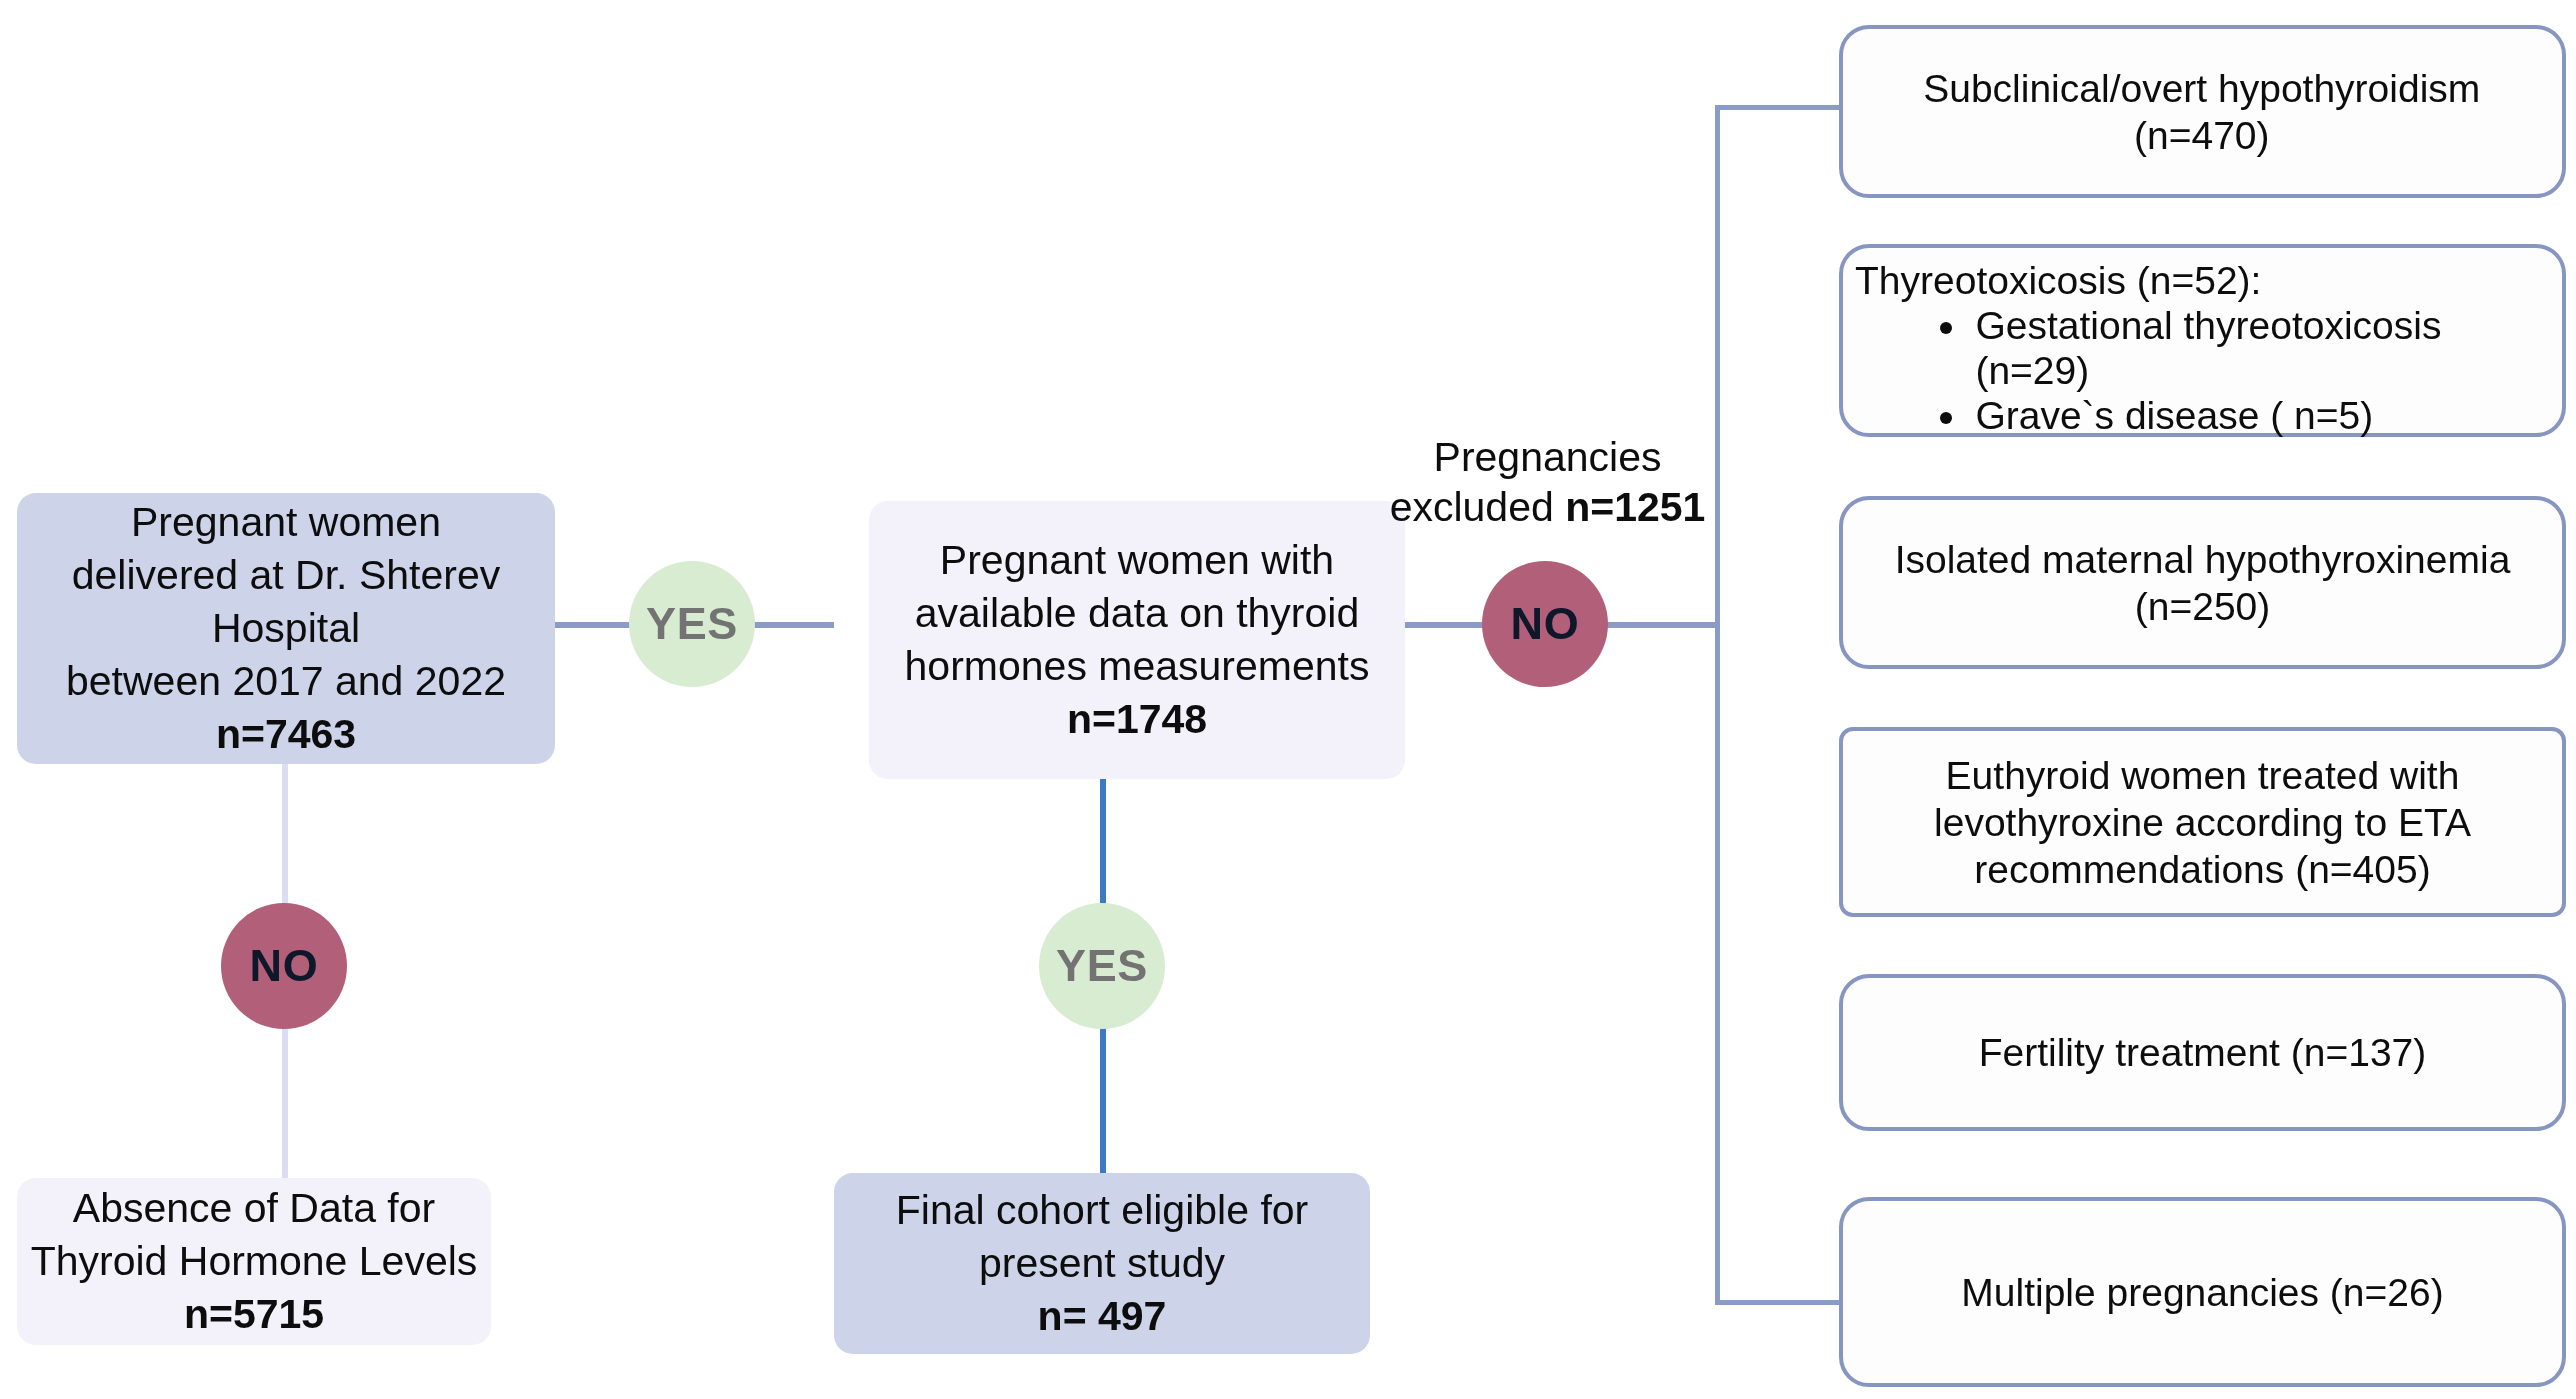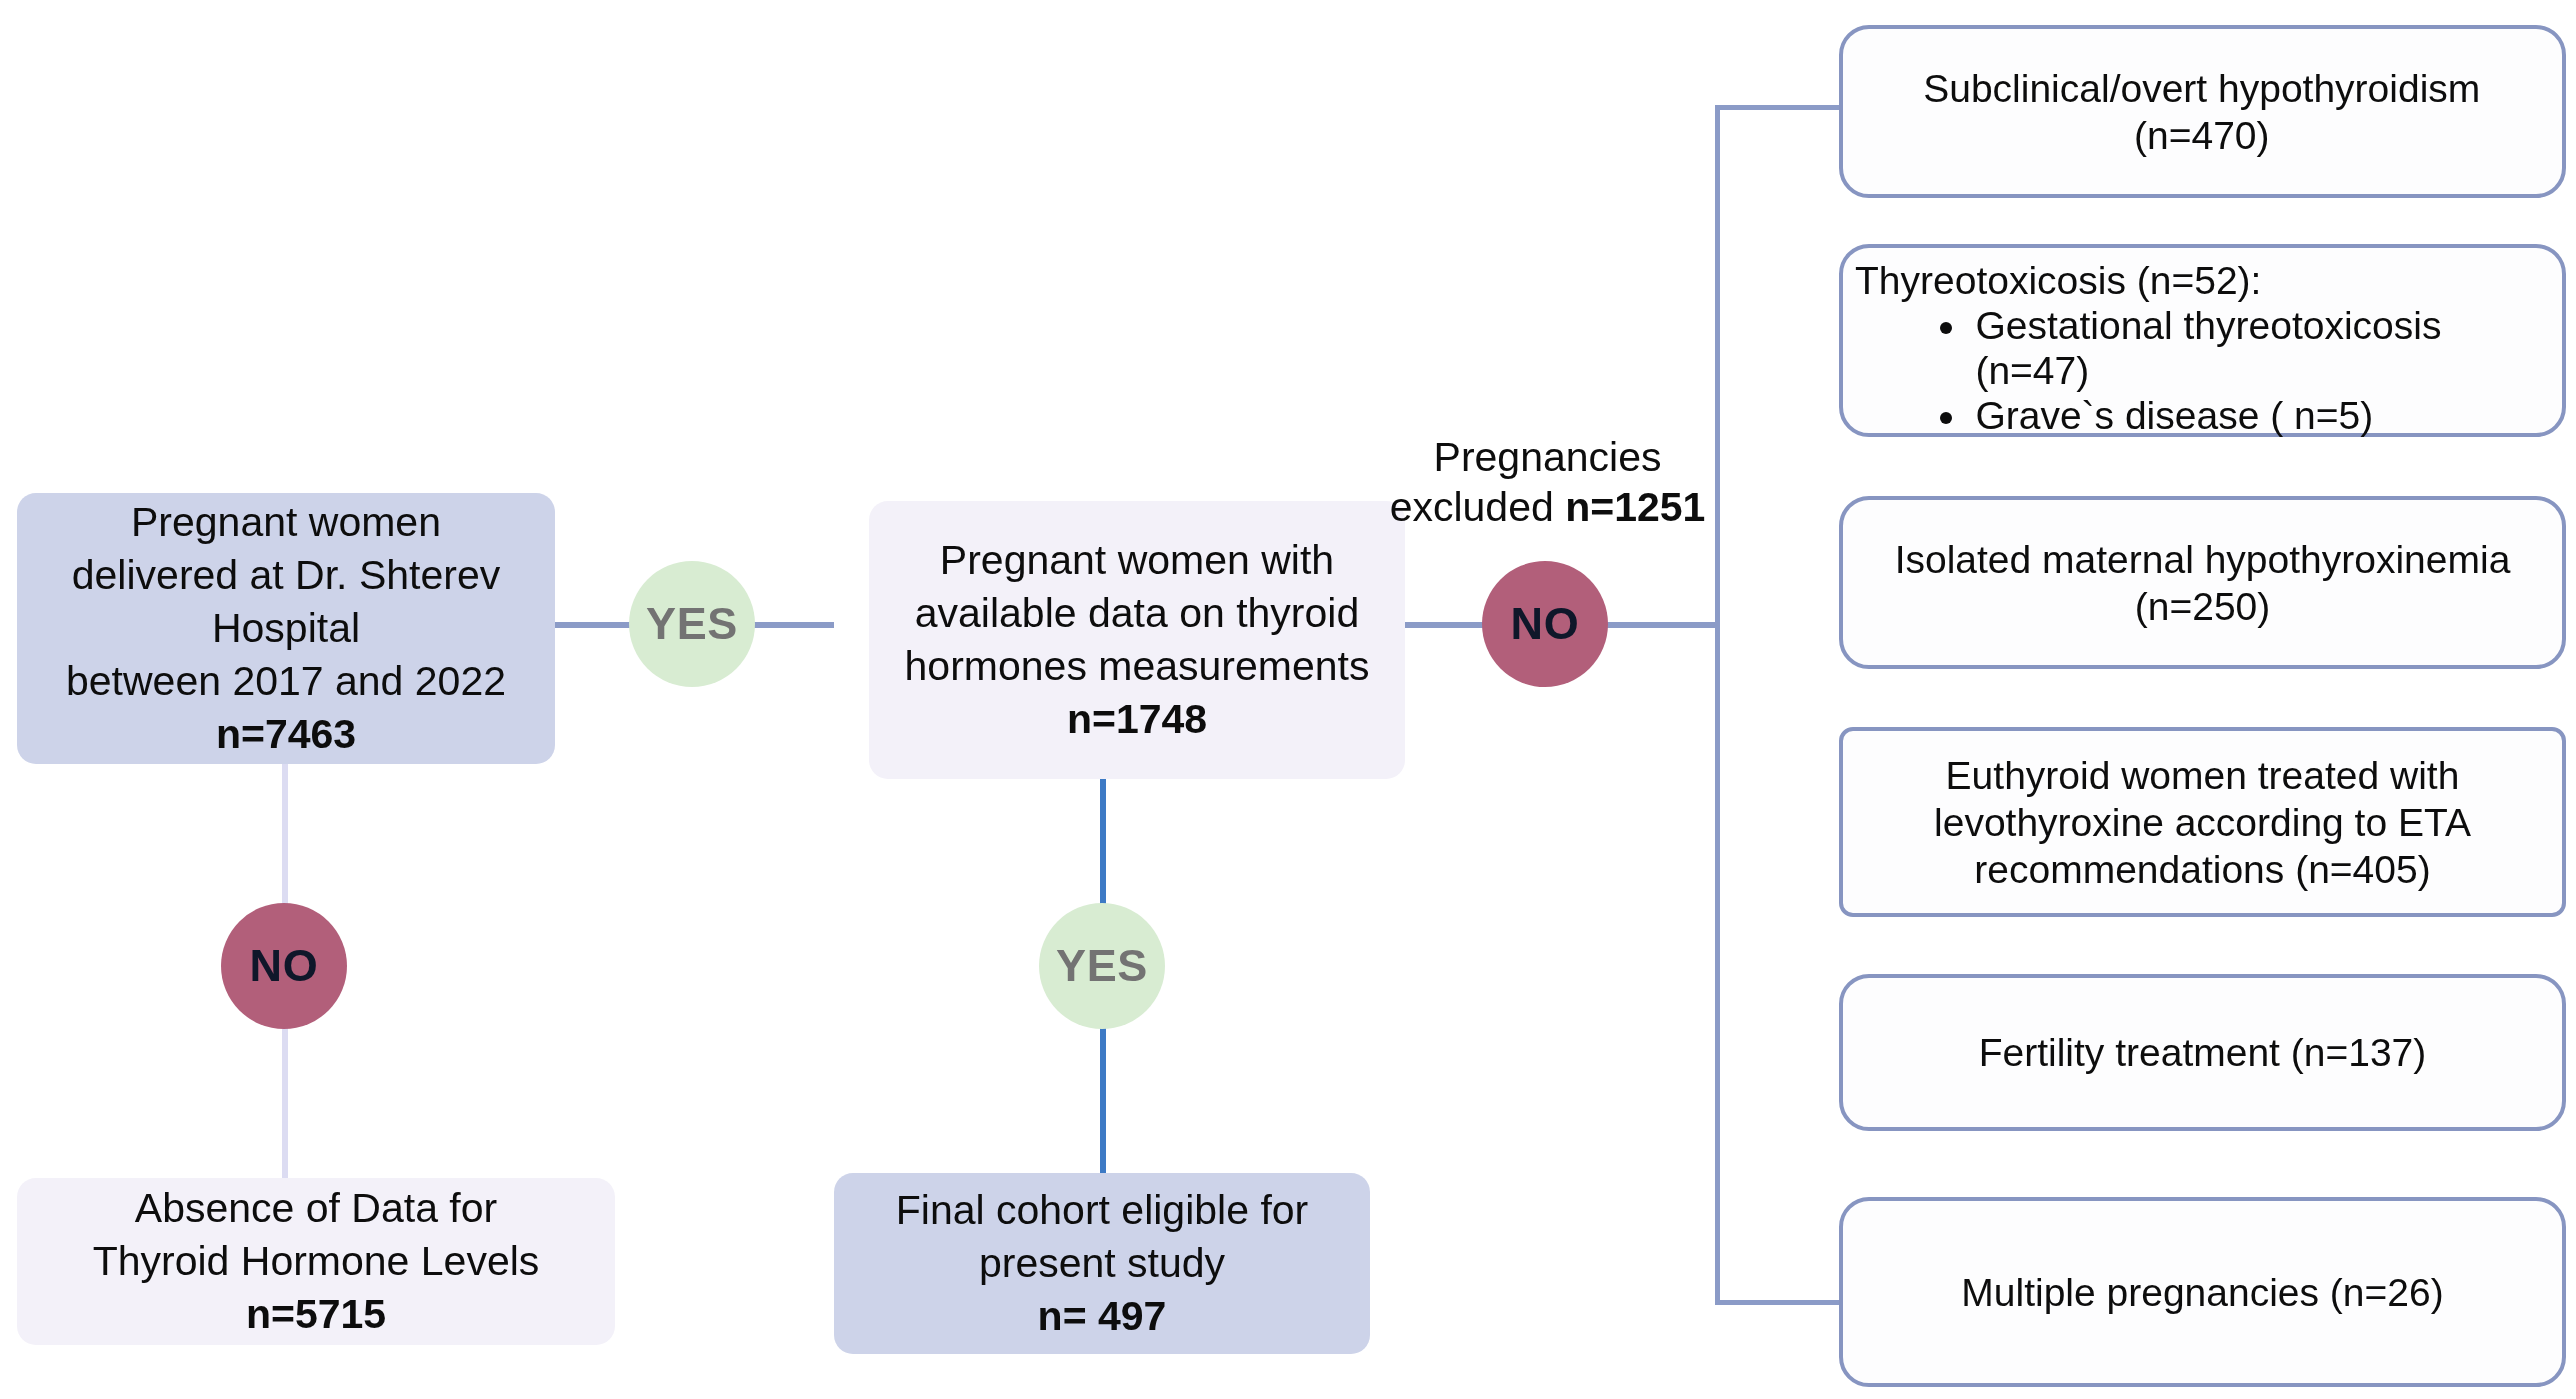--- a/index.html
+++ b/index.html
@@ -105,21 +105,21 @@
     <div class="bold">n=7463</div>
   </div>
 
   <div class="box fill-light" style="left:834px; top:501px; width:536px; height:278px;margin-left:35px;">
     <div class="pre">Pregnant women with
 available data on thyroid
 hormones measurements</div>
     <div class="bold">n=1748</div>
   </div>
 
-  <div class="box fill-light" style="left:17px; top:1178px; width:598px; height:167px;">
+  <div class="box fill-light" style="left:17px; top:1178px; width:474px; height:167px;">
     <div class="pre">Absence of Data for
 Thyroid Hormone Levels</div>
     <div class="bold">n=5715</div>
   </div>
 
   <div class="box fill-dark" style="left:834px; top:1173px; width:536px; height:181px;">
     <div class="pre">Final cohort eligible for
 present study</div>
     <div class="bold">n= 497</div>
   </div>
@@ -137,21 +137,21 @@
   </div>
 
   <div class="box excl" style="left:1839px; top:25px; width:727px; height:173px;padding-left:12px;">
     <div class="pre">Subclinical/overt hypothyroidism
 (n=470)</div>
   </div>
 
   <div class="box excl excl-list" style="left:1839px; top:244px; width:727px; height:193px;padding-left:12px;">
     <div>Thyreotoxicosis (n=52):</div>
     <ul class="bullets">
-      <li>Gestational thyreotoxicosis (n=47)</li>
+      <li>Gestational thyreotoxicosis (n=29)</li>
       <li>Grave`s disease ( n=5)</li>
     </ul>
   </div>
 
   <div class="box excl" style="left:1839px; top:496px; width:727px; height:173px;">
     <div class="pre">Isolated maternal hypothyroxinemia
 (n=250)</div>
   </div>
 
   <div class="box excl" style="left:1839px; top:727px; width:727px; height:190px;border-radius:14px;">

